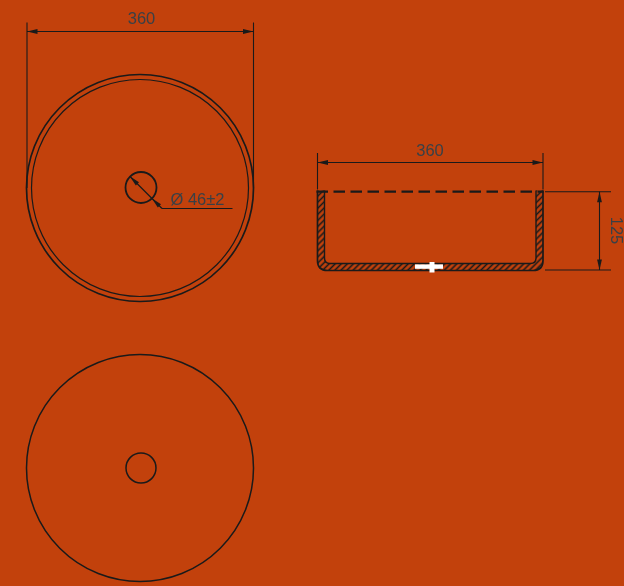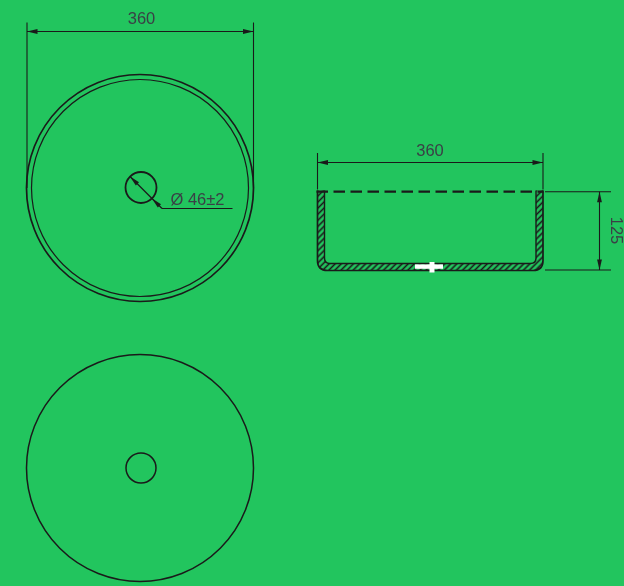--- a/index.html
+++ b/index.html
@@ -3,21 +3,21 @@
 <meta charset="utf-8">
 <style>
   html, body {
     margin: 0;
     padding: 0;
     background: #ffffff;
   }
   .canvas-wrap {
     width: 624px;
     height: 586px;
-    background: #22c55e;
+    background: #c2410c;
     position: relative;
     overflow: hidden;
   }
   svg { display: block; }
   .ln {
     stroke: #1a1a1a;
     fill: none;
     stroke-linecap: butt;
   }
   .thin  { stroke-width: 1.1; }

